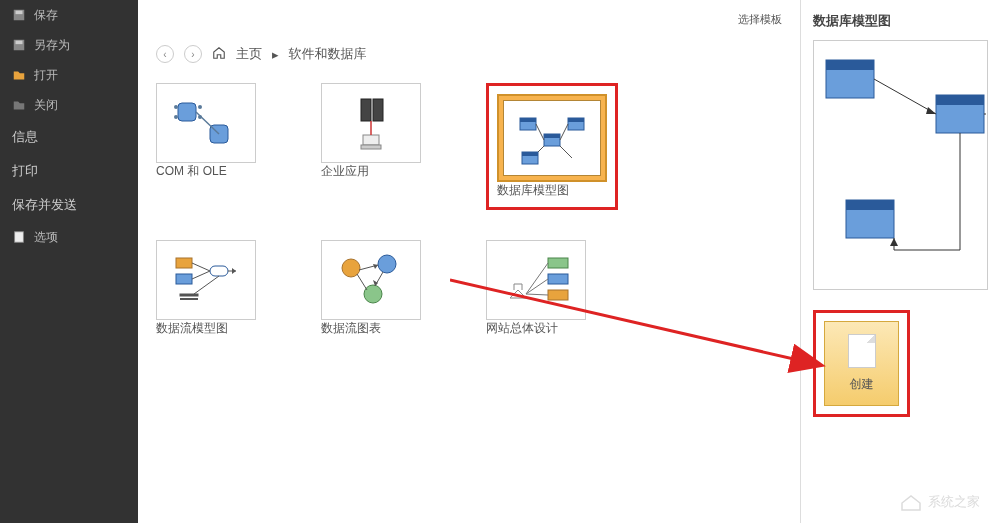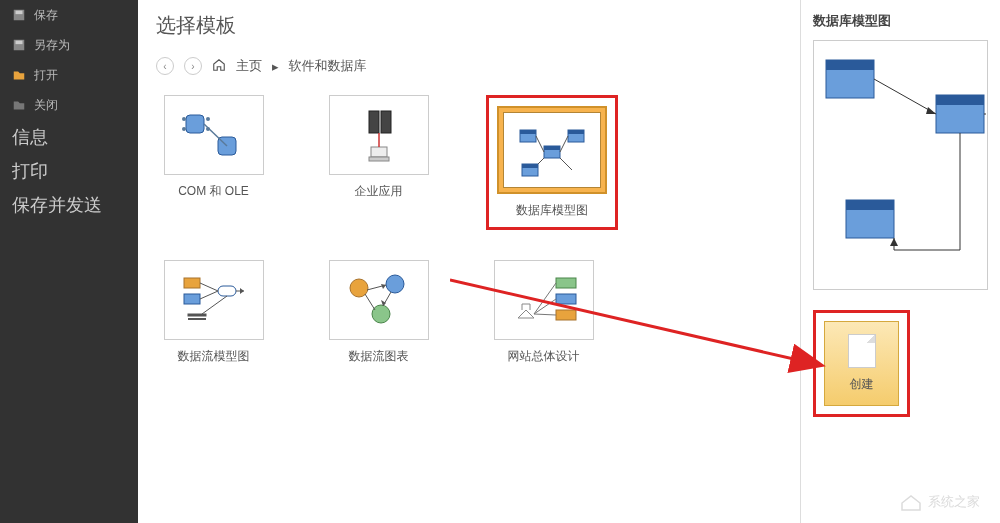--- a/index.html
+++ b/index.html
@@ -1,32 +1,32 @@
 <!DOCTYPE html>
 <html><head>
   <meta charset="utf-8">
   <style>
     * { margin: 0; padding: 0; box-sizing: border-box; font-family: "Microsoft YaHei", sans-serif; }
     body { width: 1000px; height: 523px; overflow: hidden; display: flex; background: #fff; position: relative; }
     
     .sidebar { width: 138px; height: 523px; background: #323232; display: flex; flex-direction: column; }
     .sidebar-item { display: flex; align-items: center; height: 30px; padding: 0 12px; color: #bbb; font-size: 12px; cursor: pointer; }
-    .sidebar-item.section { height: 34px; font-size: 18px; color: #ccc; }
+    .sidebar-item.section { height: 34px; font-size: 13px; color: #ccc; }
     .sidebar-item.active { background: #2d5fc7; color: #fff; position: relative; }
     .sidebar-item.active::after { content: ''; position: absolute; right: -18px; top: 0; border-top: 17px solid transparent; border-bottom: 17px solid transparent; border-left: 18px solid #2d5fc7; }
     .sidebar-icon { width: 14px; height: 14px; margin-right: 8px; display: inline-block; }
     
     .main { flex: 1; padding: 12px 18px; overflow: hidden; }
-    .page-title { font-size: 20px; color: #555; margin-bottom: 18px; }
+    .page-title { font-size: 11px; color: #555; margin-bottom: 18px; text-align: right; }
     .breadcrumb { display: flex; align-items: center; gap: 10px; color: #555; font-size: 13px; margin-bottom: 20px; }
     .nav-btn { width: 18px; height: 18px; border-radius: 50%; border: 1px solid #ccc; display: flex; align-items: center; justify-content: center; font-size: 10px; color: #888; cursor: pointer; }
     .home-icon-svg { width: 14px; height: 14px; }
     
     .templates { display: flex; flex-wrap: wrap; gap: 30px 50px; }
-    .template-card { width: 115px; display: flex; flex-direction: column; align-items: center; gap: 8px; }
+    .template-card { width: 115px; display: flex; flex-direction: column; align-items: flex-start; }
     .template-thumb { width: 100px; height: 80px; border: 1px solid #ccc; background: #fff; display: flex; align-items: center; justify-content: center; }
     .template-thumb.selected { background: #f7b34e; border: 2px solid #d0912a; width: 110px; height: 88px; padding: 4px; }
     .template-thumb.selected .inner-thumb { width: 100%; height: 100%; background: #fff; border: 1px solid #b38535; display: flex; align-items: center; justify-content: center; }
     .template-label { font-size: 12px; color: #555; text-align: center; }
     .template-card.selected-wrapper { border: 3px solid #de2323; padding: 8px; width: auto; }
     
     .right-panel { width: 200px; border-left: 1px solid #ddd; padding: 12px; height: 523px; }
     .panel-title { font-size: 13px; font-weight: bold; color: #444; margin-bottom: 10px; }
     .panel-desc { font-size: 11px; color: #666; margin-bottom: 12px; }
     .preview-box { border: 1px solid #ccc; height: 250px; background: #fff; display: flex; align-items: center; justify-content: center; margin-bottom: 20px; }
@@ -74,20 +74,26 @@
   <div class="sidebar-item section">
       <span>信息</span>
     </div>
   <div class="sidebar-item section">
       <span>打印</span>
     </div>
   <div class="sidebar-item section">
       <span>保存并发送</span>
     </div>
 
+  <div class="sidebar-item">
+    <span class="sidebar-icon"><svg viewBox="0 0 16 16">
+          <rect x="3" y="2" width="10" height="12" fill="#eee" stroke="#888"></rect>
+        </svg></span>
+    <span>选项</span>
+  </div>
 </div>
 
 <div class="main">
   <div class="page-title">选择模板</div>
 
   <div class="breadcrumb">
     <div class="nav-btn">‹</div>
     <div class="nav-btn">›</div>
     <span><svg class="home-icon-svg" viewBox="0 0 16 16">
           <path d="M8 2L2 7v7h4v-4h4v4h4V7z" fill="none" stroke="#555" stroke-width="1.3"></path>

